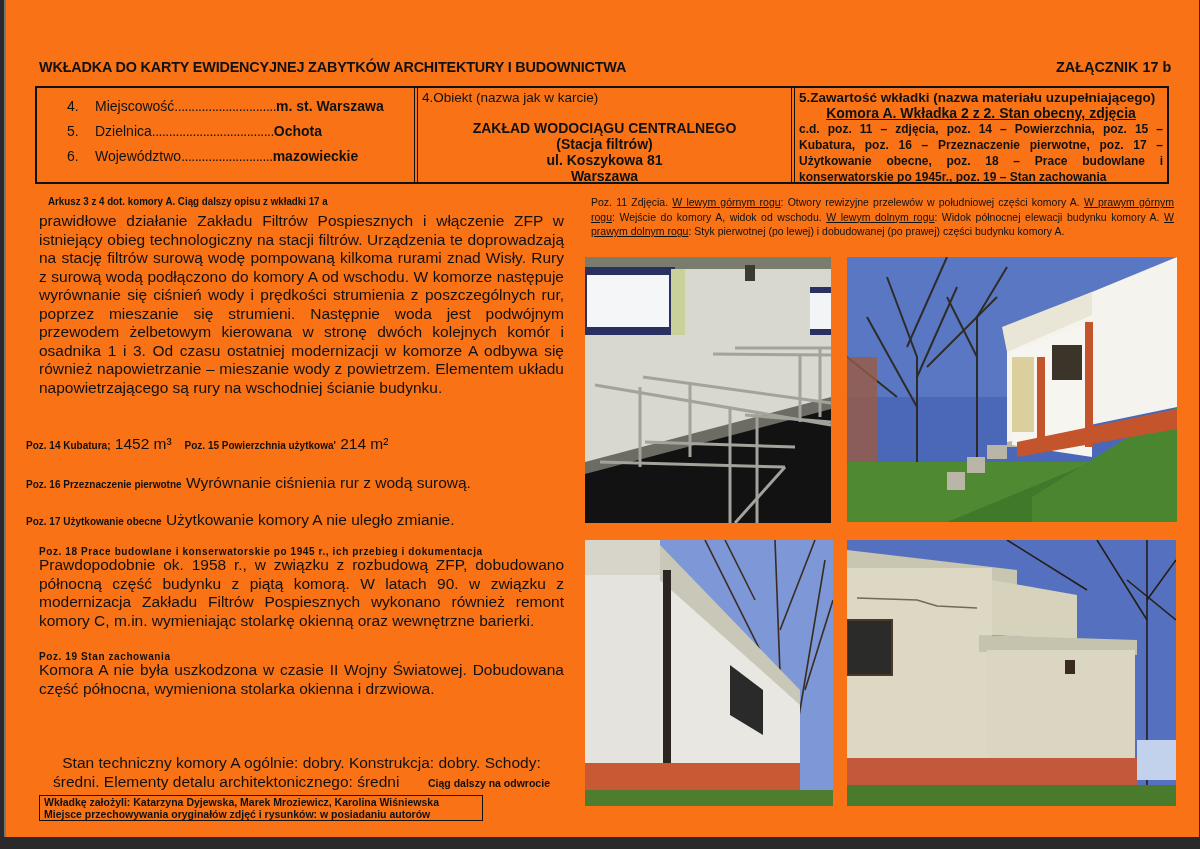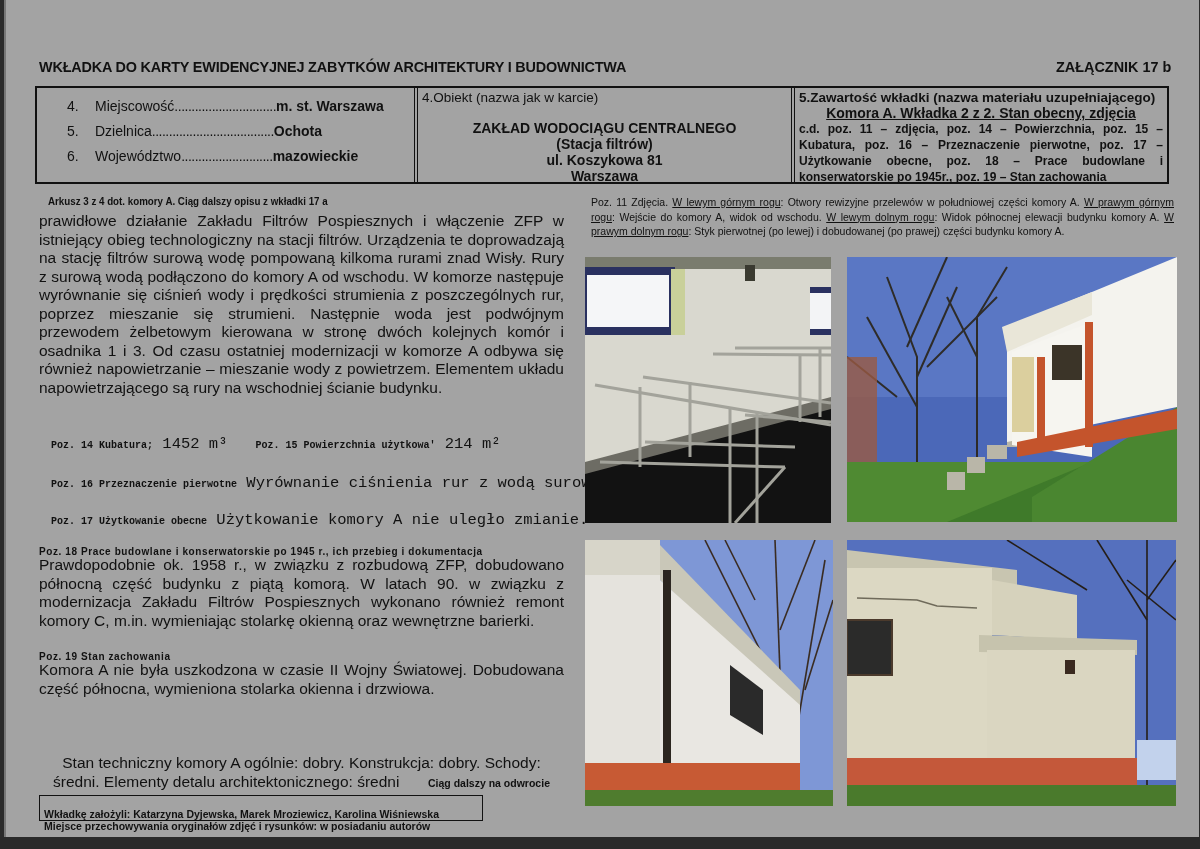--- a/index.html
+++ b/index.html
@@ -3,21 +3,21 @@
 <meta charset="utf-8">
 <style>
   html, body { margin:0; padding:0; }
   body {
     width:1200px; height:849px; position:relative; overflow:hidden;
     background:#2b2b2b;
     font-family:"Liberation Sans", sans-serif; color:#111;
   }
   .page {
     position:absolute; left:4px; top:0; width:1193px; height:837px;
-    background:#a3a3a3;
+    background:#f97316;
     border-left:2px solid #777;
   }
   .abs { position:absolute; }
   .title {
     left:33px; top:58px; font-weight:bold; font-size:15.5px; letter-spacing:-0.2px;
     transform:scaleX(0.93); transform-origin:left top; white-space:nowrap;
   }
   .annex {
     left:1050px; top:58px; font-weight:bold; font-size:15.5px; white-space:nowrap;
     transform:scaleX(0.93); transform-origin:left top;
@@ -35,27 +35,27 @@
   .loc-row .val { font-weight:bold; }
   .obj-label { position:absolute; left:4px; top:2px; font-size:13.5px; white-space:nowrap; }
   .obj-name { position:absolute; left:0; width:373px; text-align:center; font-weight:bold; font-size:14px; line-height:16px; }
   .cont-label { position:absolute; left:4px; top:2px; font-size:13.5px; white-space:nowrap;font-weight:bold; }
   .cont-title { position:absolute; left:0; width:372px; top:17px; text-align:center; font-weight:bold; font-size:14px; text-decoration:underline; }
   .cont-desc { position:absolute; left:4px; top:33px; width:364px; font-weight:bold; font-size:12px; line-height:16px; text-align:justify; }
   .sheet-note { left:42px; top:195px; font-weight:bold; font-size:10.5px; white-space:nowrap; transform:scaleX(0.93); transform-origin:left top; }
   .body-text {
     left:33px; width:525px; font-size:15.5px; line-height:18.5px; text-align:justify;
   }
-  .pos-line { left:45px; width:525px; font-size:15.5px; white-space:nowrap;font-family:Liberation Mono, monospace; }
+  .pos-line { left:20px; width:525px; font-size:15.5px; white-space:nowrap; }
   .pos-label { font-weight:bold; font-size:10px; }
   .pos-head { left:33px; width:525px; font-weight:bold; font-size:10px; text-align:justify; letter-spacing:0.6px; white-space:nowrap; }
   .cont-note { font-weight:bold; font-size:10.5px; }
   .authors {
     left:33px; top:795px; width:444px; height:26px; border:1.5px solid #111; box-sizing:border-box;
-    font-weight:bold; font-size:10.5px; line-height:12px; padding:12px 4px;
+    font-weight:bold; font-size:10.5px; line-height:12px; padding:0 4px;
   }
   .photo-caption {
     left:585px; top:195px; width:583px; font-weight:normal; font-size:10.5px; line-height:14.5px; text-align:justify;
   }
   .photo-caption u { text-decoration:underline; }
   .photo { position:absolute; overflow:hidden; }
   .photo svg { width:100%; height:100%; display:block; }
   .bottom-band { left:0; top:837px; width:1200px; height:12px; background:#2a2a2a; }
 </style>
 </head>

